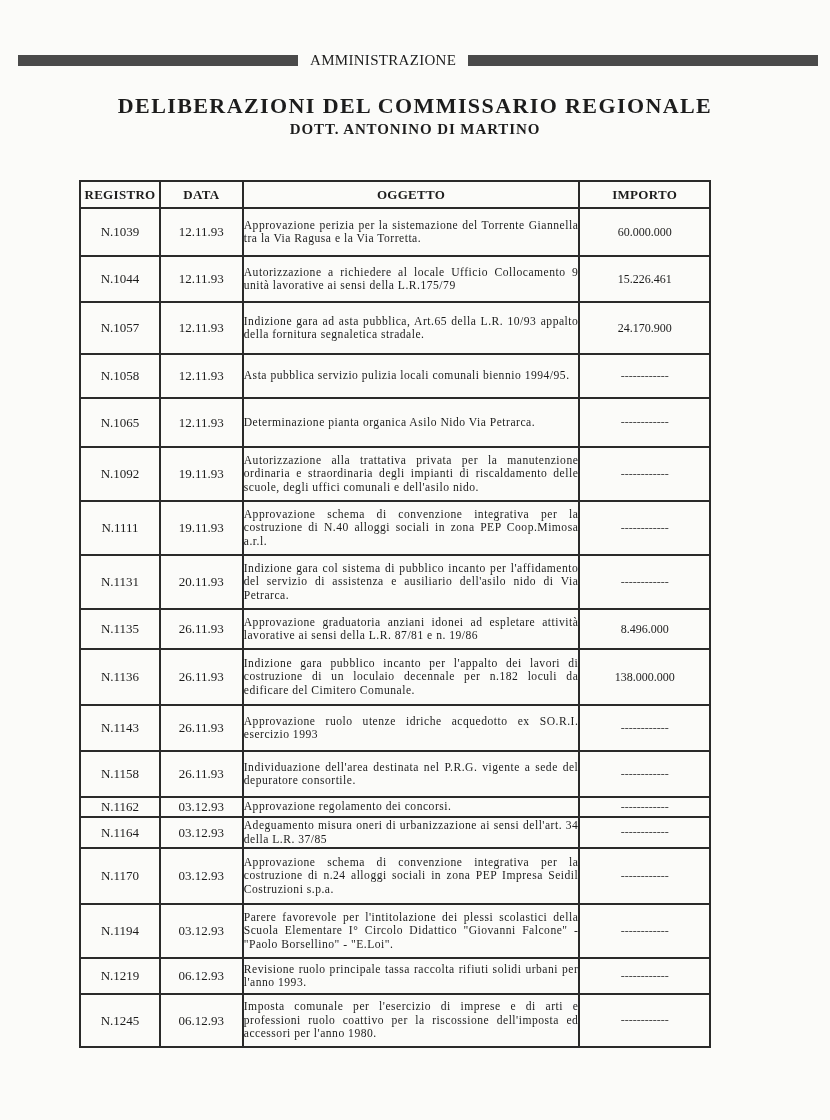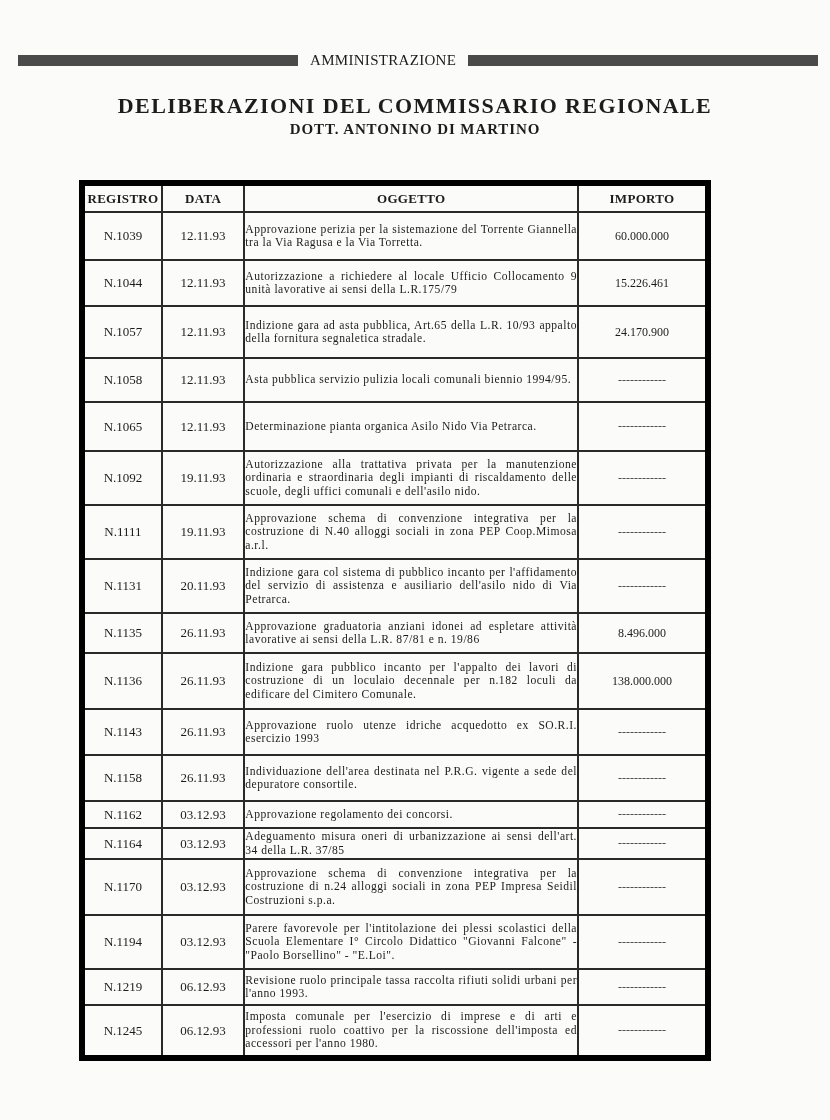--- a/index.html
+++ b/index.html
@@ -24,21 +24,21 @@
     position: absolute; top: 93px; left: 0; width: 830px; text-align: center;
     font-size: 22px; font-weight: bold; letter-spacing: 1.4px;
   }
   .title-sub {
     position: absolute; top: 121px; left: 0; width: 830px; text-align: center;
     font-size: 15px; font-weight: bold; letter-spacing: 0.9px;
   }
   table.delib {
     position: absolute; top: 180px; left: 79px;
     width: 632px; border-collapse: collapse;
-    border: 6px solid #000000;
+    border: 2px solid #000000;
   }
   table.delib th, table.delib td {
     border: 2px solid #2a2a2a;
     padding: 0;
   }
   table.delib th {
     height: 25px; font-size: 13px; font-weight: bold;
     text-align: center; letter-spacing: 0.3px;
   }
   col.c-reg { width: 80px; }
@@ -146,21 +146,21 @@
         <td class="data">26.11.93</td>
         <td class="ogg">Approvazione ruolo utenze idriche acquedotto ex SO.R.I. esercizio 1993</td>
         <td class="imp dash">------------</td>
       </tr>
       <tr style="height: 46px; padding-left: 33px;">
         <td class="reg">N.1158</td>
         <td class="data">26.11.93</td>
         <td class="ogg">Individuazione dell'area destinata nel P.R.G. vigente a sede del depuratore consortile.</td>
         <td class="imp dash">------------</td>
       </tr>
-      <tr style="height: 27px;">
+      <tr style="height: 20px;">
         <td class="reg">N.1162</td>
         <td class="data">03.12.93</td>
         <td class="ogg">Approvazione regolamento dei concorsi.</td>
         <td class="imp dash">------------</td>
       </tr>
       <tr style="height: 31px;">
         <td class="reg">N.1164</td>
         <td class="data">03.12.93</td>
         <td class="ogg">Adeguamento misura oneri di urbanizzazione ai sensi dell'art. 34 della L.R. 37/85</td>
         <td class="imp dash">------------</td>

